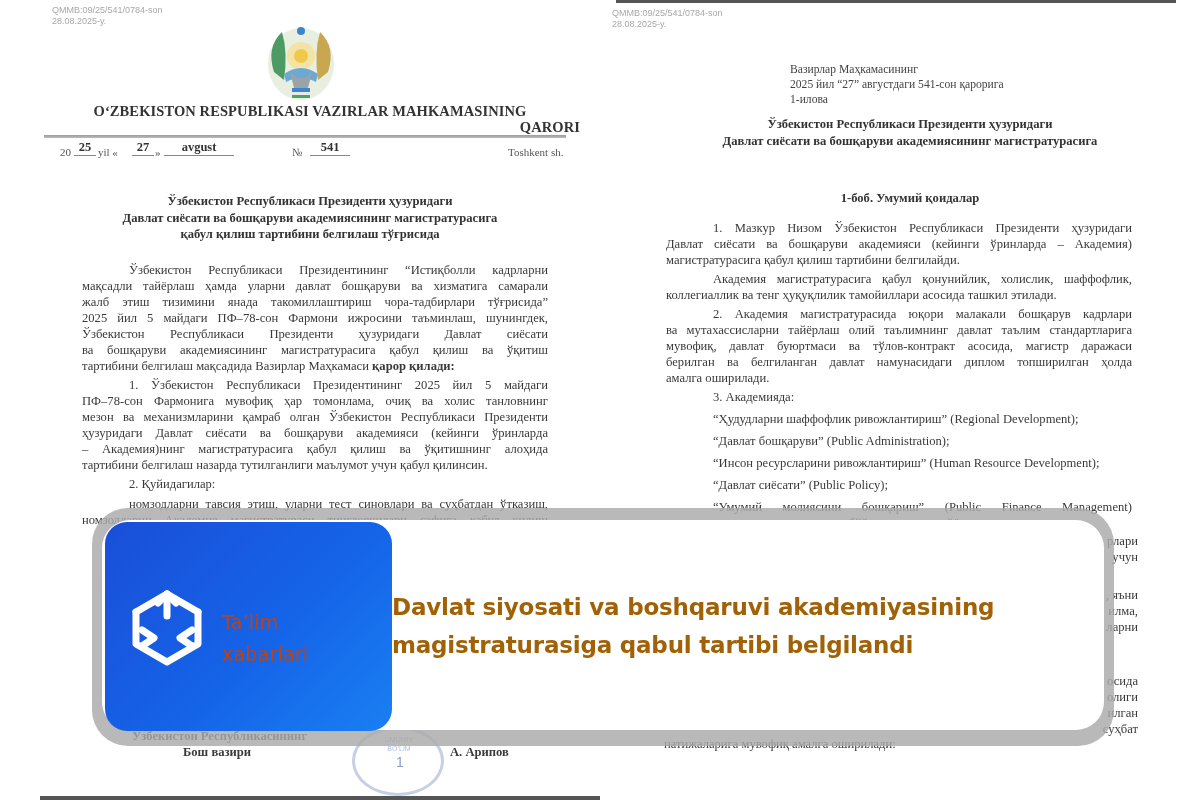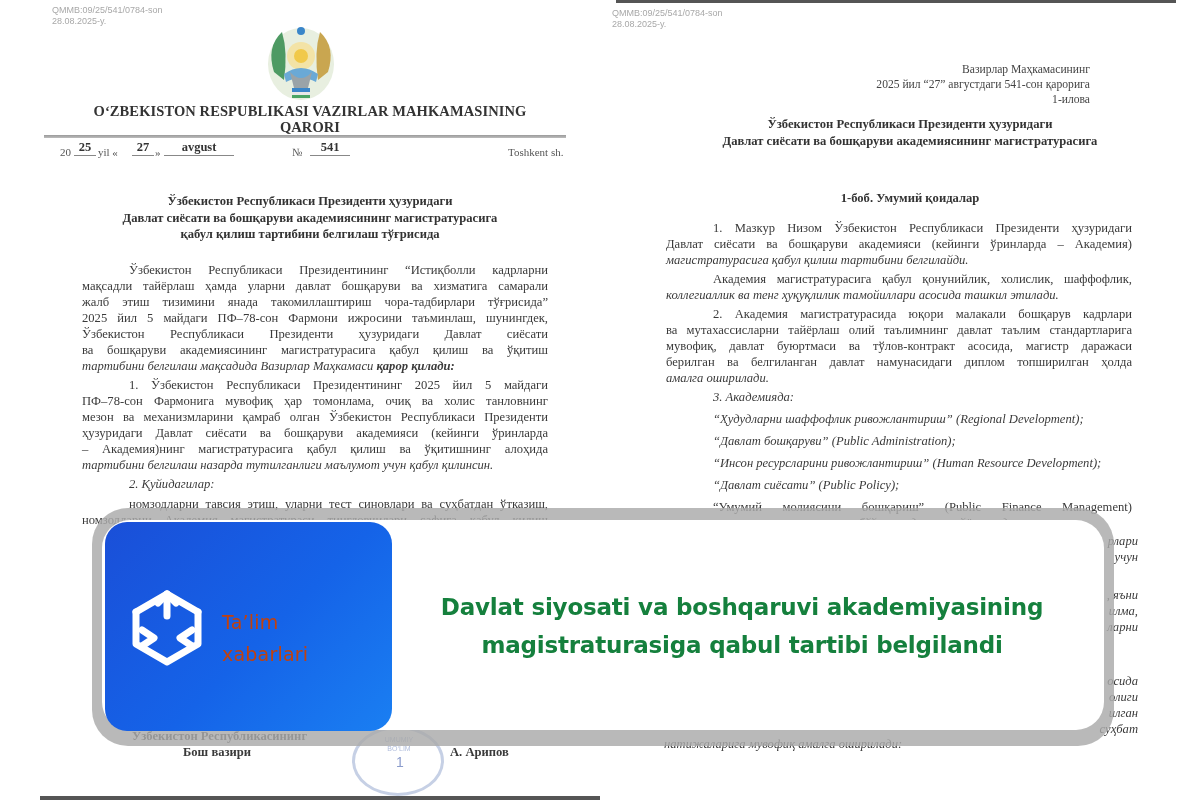--- a/index.html
+++ b/index.html
@@ -20,40 +20,40 @@
   .org-title { position: absolute; left: 40px; width: 540px; text-align: center; font-weight: bold; font-size: 14.5px; color: #333; letter-spacing: 0.1px; }
   .sep-line { position: absolute; left: 44px; top: 135px; width: 522px; height: 3px; background: linear-gradient(#9a9a9a, #bdbdbd); }
 
   .date-row { position: absolute; top: 140px; left: 60px; width: 510px; height: 22px; font-size: 11px; color: #555; }
   .date-row span { position: absolute; }
   .date-row .ul { border-bottom: 1px solid #888; text-align: center; font-weight: bold; font-size: 12.5px; color: #333; }
 
   .doc-heading { position: absolute; text-align: center; font-weight: bold; font-size: 12.6px; line-height: 16.5px; color: #333; }
 
   .para { position: absolute; font-size: 12.6px; line-height: 16.2px; color: #3a3a3a; text-align: justify; text-align-last: justify; }
-  .para.last { text-align-last: left; font-style: italic; }
+  .para.last { text-align-last: left; }
   .indent { text-indent: 47px; }
   .bold { font-weight: bold; }
 
-  .right-note { position: absolute; left: 790px; width: 300px; text-align: right; font-size: 11.6px; line-height: 15px; color: #444; }
+  .right-note { position: absolute; left: 790px; width: 300px; text-align: left; font-size: 11.6px; line-height: 15px; color: #444; }
 
   
   .sig { position: absolute; font-weight: bold; font-size: 12.6px; color: #3a3a3a; }
   .stamp { position: absolute; left: 352px; top: 726px; width: 92px; height: 70px; border: 3px solid #b8c4df; border-radius: 50%; opacity: 0.8; }
   .stamp-num { position: absolute; left: 396px; top: 754px; font-family: "Liberation Sans", sans-serif; font-size: 14px; color: #8b9ccc; }
   .stamp-txt { position: absolute; left: 377px; top: 735px; font-family: "Liberation Sans", sans-serif; font-size: 7px; color: #b0bddc; text-align: center; width: 44px; line-height: 9px; }
 
   
   .banner-frame { position: absolute; left: 92px; top: 508px; width: 1022px; height: 238px; border-radius: 36px; background: rgba(170,170,170,0.82); }
   .banner-card { position: absolute; left: 102px; top: 520px; width: 1002px; height: 210px; border-radius: 28px; background: #ffffff; }
   .brand-box { position: absolute; left: 105px; top: 522px; width: 287px; height: 209px; border-radius: 22px;
                background: linear-gradient(135deg, #1a4fd8 0%, #1563e8 55%, #1a7ff2 100%); }
   .brand-logo { position: absolute; left: 128px; top: 586px; width: 78px; height: 82px; }
   .brand-text { position: absolute; left: 222px; top: 606px; font-family: "DejaVu Sans", sans-serif; color: #c2410c; font-size: 19px; line-height: 32px; letter-spacing: 0.2px; }
-  .headline { position: absolute; left: 392px; top: 588px; width: 700px; text-align: center; font-family: "DejaVu Sans", sans-serif; font-weight: bold; font-size: 23px; line-height: 38px; color: #15803d; letter-spacing: -0.2px; }
+  .headline { position: absolute; left: 392px; top: 588px; width: 700px; text-align: left; font-family: "DejaVu Sans", sans-serif; font-weight: bold; font-size: 23px; line-height: 38px; color: #a16207; letter-spacing: -0.2px; }
 </style>
 </head>
 <body>
 
 <div class="page page-left"></div>
 <div class="page page-right"></div>
 <div class="page-right-topline"></div>
 
 <div class="reg" style="left:52px; top:5px;">
   <div>QMMB:09/25/541/0784-son</div>
@@ -68,21 +68,21 @@
   <circle cx="39" cy="34" r="7" fill="#f1c94a"></circle>
   <path d="M22 52 Q39 40 56 52 L54 60 Q39 52 24 60 Z" fill="#6aa9d6"></path>
   <path d="M28 50 Q39 62 50 50 L46 66 Q39 70 32 66 Z" fill="#9aa3a8"></path>
   <rect x="30" y="66" width="18" height="4" fill="#3a86c9"></rect>
   <rect x="30" y="70" width="18" height="3" fill="#e8e8e8"></rect>
   <rect x="30" y="73" width="18" height="3" fill="#4aa564"></rect>
   <circle cx="39" cy="9" r="4" fill="#3a86c9"></circle>
 </svg>
 
 <div class="org-title" style="top:103px;">O‘ZBEKISTON RESPUBLIKASI VAZIRLAR MAHKAMASINING</div>
-<div class="org-title" style="top:119px;">QARORI</div>
+<div class="org-title" style="top:119px;text-align:right;">QARORI</div>
 <div class="sep-line"></div>
 
 <div class="date-row">
   <span style="left:0; top:6px;">20</span>
   <span class="ul" style="left:14px; top:0; width:22px;">25</span>
   <span style="left:38px; top:6px;">yil «</span>
   <span class="ul" style="left:72px; top:0; width:22px;">27</span>
   <span style="left:95px; top:6px;">»</span>
   <span class="ul" style="left:104px; top:0; width:70px;">avgust</span>
   <span style="left:232px; top:6px;">№</span>

